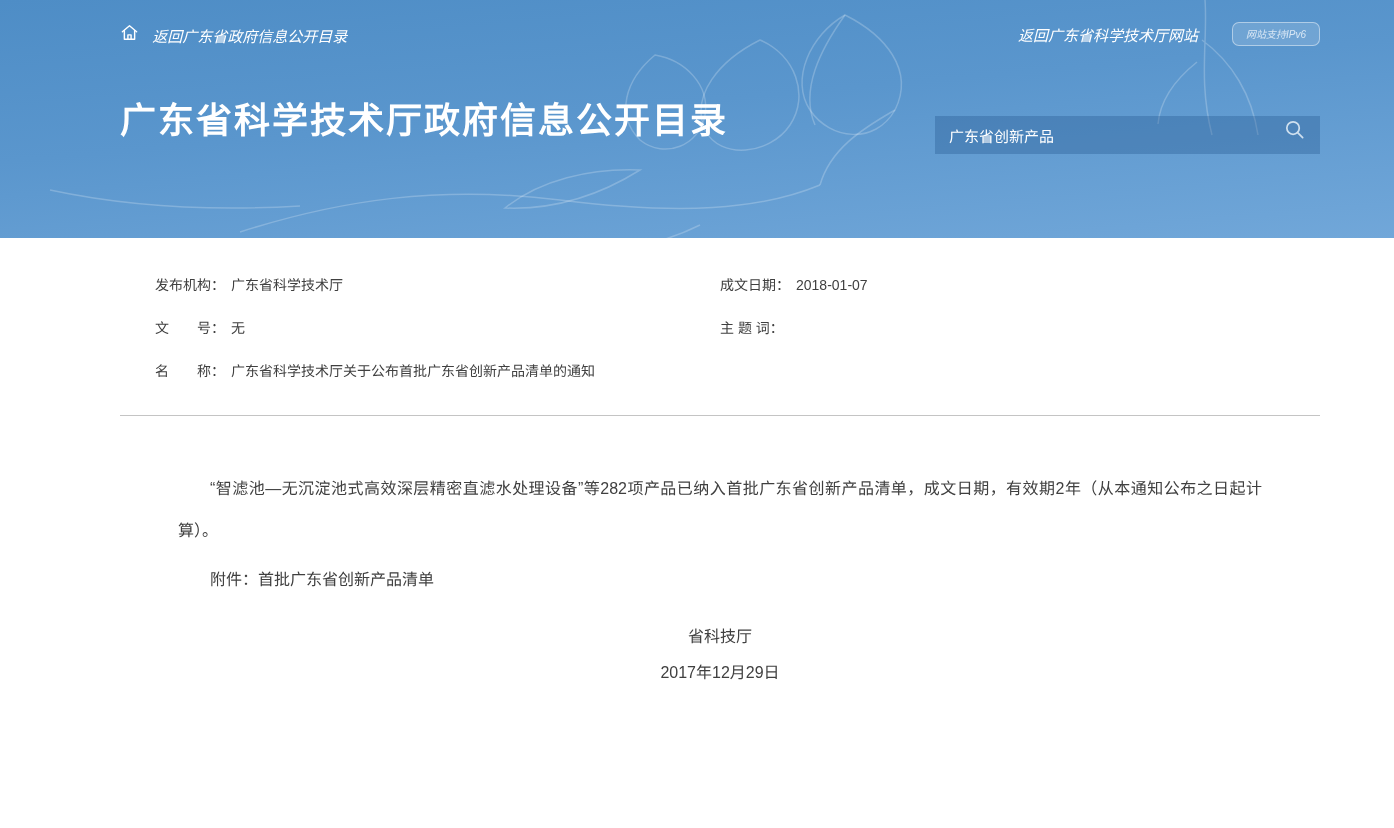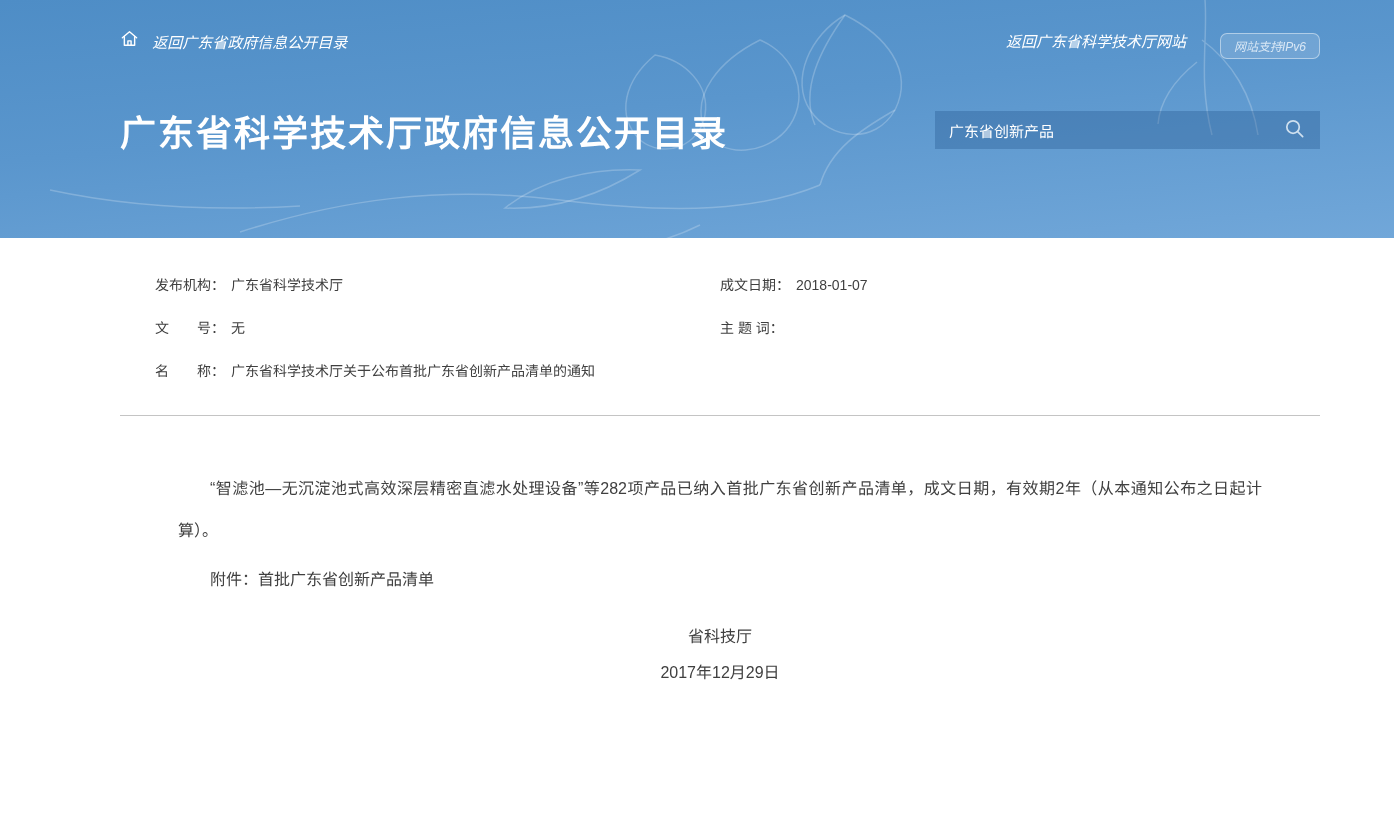--- a/index.html
+++ b/index.html
@@ -48,45 +48,43 @@
     cursor: pointer;
   }
   .home-icon { margin-right: 9px; display: inline-flex; }
   .ipv6-badge {
     margin-left: 34px;
     padding: 3px 13px 4px 13px;
     border: 1px solid rgba(255,255,255,0.45);
     border-radius: 7px;
     background: rgba(255,255,255,0.14);
     color: #d8e7f5;
-    font-size: 12px;
+    font-size: 10px;
     white-space: nowrap;
-    margin-top: 11px;
   }
 
   .header-main {
     display: flex;
     justify-content: space-between;
     align-items: flex-start;
     margin-top: 52px;
   }
   .page-title {
     color: #ffffff;
     font-size: 36px;
     font-weight: 700;
     letter-spacing: 2px;
     line-height: 46px;
   }
   .search-box {
-    margin-top: 0;
+    margin-top: 18px;
     width: 385px;
     height: 38px;
     background: rgba(26,77,131,0.30);
     display: flex;
-    align-items: center;
     padding: 0 12px 0 14px;
   }
   .search-input {
     flex: 1;
     background: transparent;
     border: none;
     outline: none;
     color: #ffffff;
     font-size: 15px;
     font-family: "Liberation Sans", "DejaVu Sans", sans-serif;

